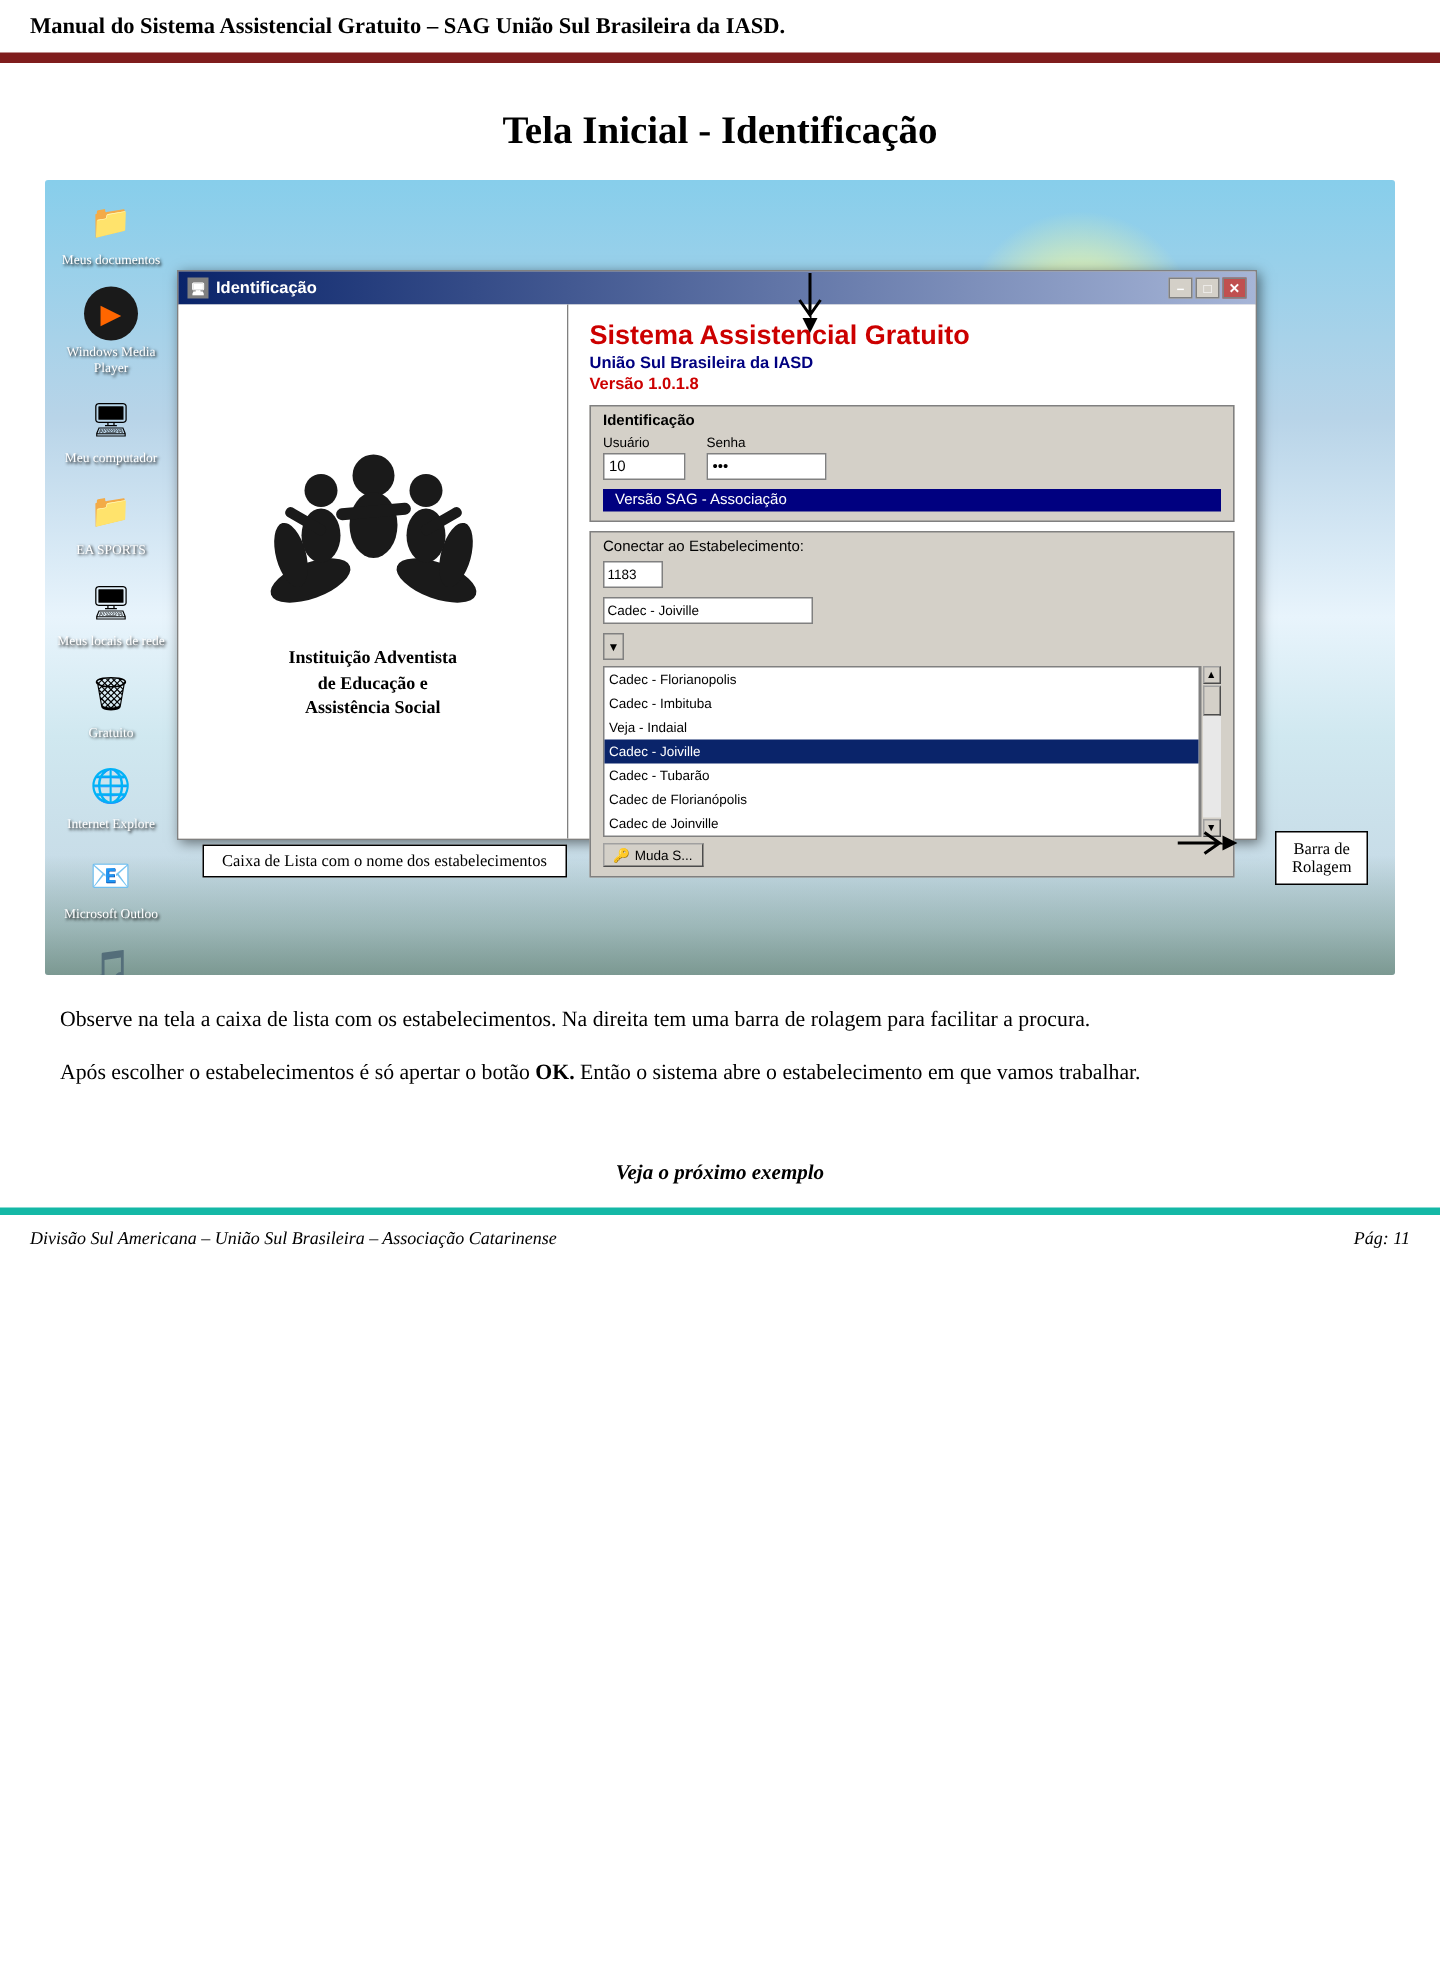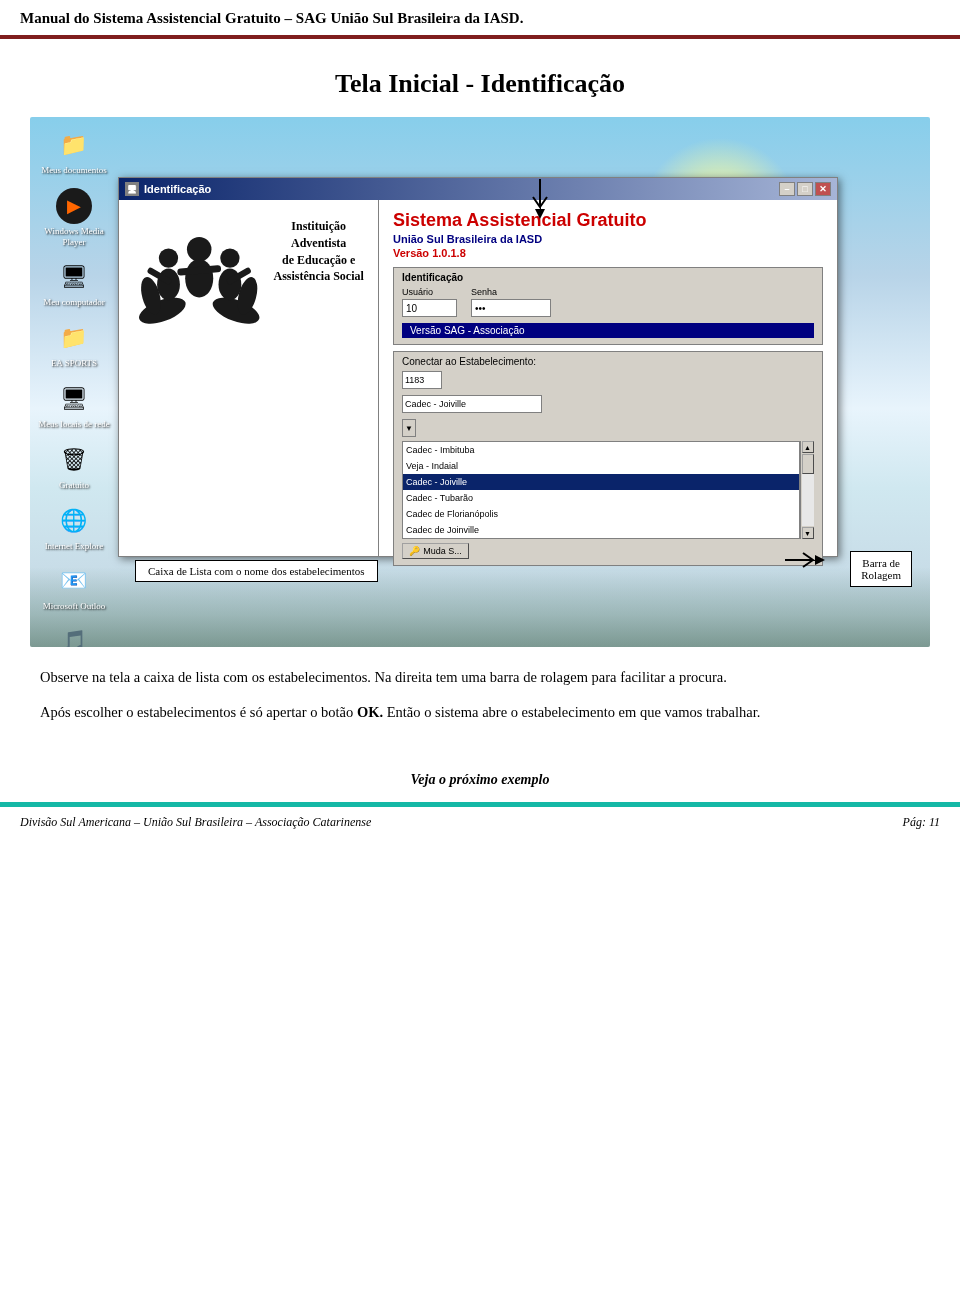--- a/index.html
+++ b/index.html
@@ -7,21 +7,21 @@
       width: 960px;
       min-height: 1315px;
       background: #ffffff;
       font-family: Times New Roman, serif;
       color: #000;
     }
 
     
     .page-header {
       padding: 10px 20px 8px 20px;
-      border-bottom: 4px solid #7f1d1d;
+      border-bottom: 7px solid #7f1d1d;
       font-weight: bold;
       font-size: 15px;
     }
 
     
     .page-title {
       text-align: center;
       font-size: 26px;
       font-weight: bold;
       padding: 30px 0 18px 0;
@@ -148,21 +148,22 @@
     .dialog-body {
       display: flex;
       height: calc(100% - 22px);
     }
 
     
     .dialog-left {
       width: 260px;
       background: #ffffff;
       display: flex;
-      flex-direction: row;
+      flex-direction: column;
+      align-items: center;
       justify-content: center;
       padding: 10px;
       border-right: 1px solid #808080;
     }
 
     .logo-svg {
       width: 160px;
       height: 140px;
     }
 
@@ -515,20 +516,21 @@
         <div class="connect-section">
           <div class="connect-title">Conectar ao Estabelecimento:</div>
           <div class="connect-row">
             <input class="connect-input" type="text" value="1183" style="">
             <input class="connect-input" type="text" value="Cadec - Joiville" style="width: 140px;">
             <div style="width:14px;background:#d4d0c8;border:1px solid #808080;height:18px;display:flex;align-items:center;justify-content:center;font-size:8px;cursor:pointer;">▼</div>
           </div>
 
           <div style="display:flex;margin-top:2px;">
             <div class="dropdown-list" style="flex:1;">
+              <div class="dropdown-item">Cadec - Florianopolis</div>
               <div class="dropdown-item">Cadec - Imbituba</div>
               <div class="dropdown-item">Veja - Indaial</div>
               <div class="dropdown-item selected">Cadec - Joiville</div>
               <div class="dropdown-item">Cadec - Tubarão</div>
               <div class="dropdown-item">Cadec de Florianópolis</div>
               <div class="dropdown-item">Cadec de Joinville</div>
             </div>
 
             <div class="scrollbar-right">
               <div style="width:12px;height:12px;background:#d4d0c8;border:1px outset #a0a0a0;display:flex;align-items:center;justify-content:center;font-size:7px;cursor:pointer;">▲</div>

